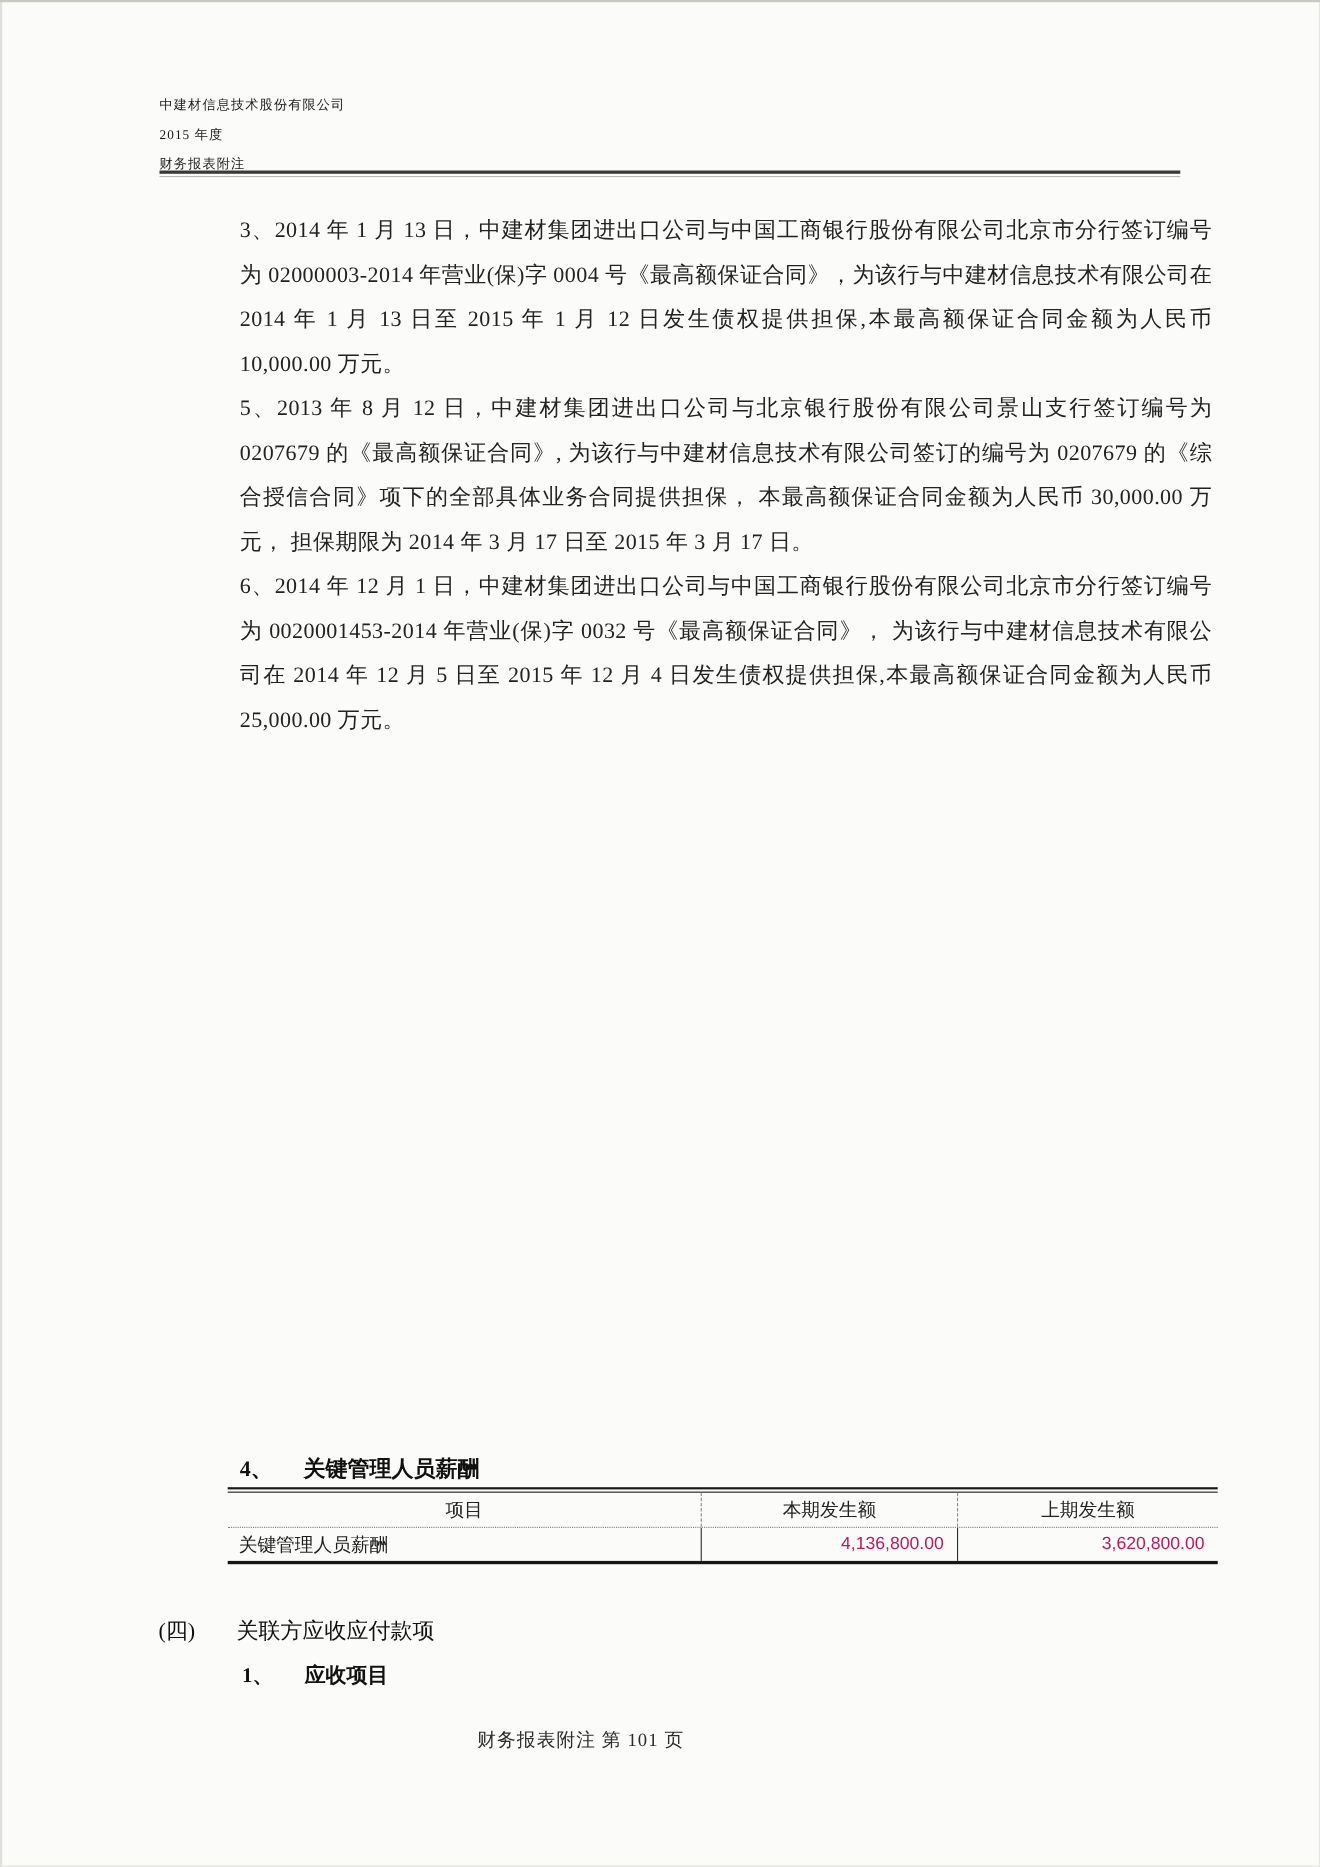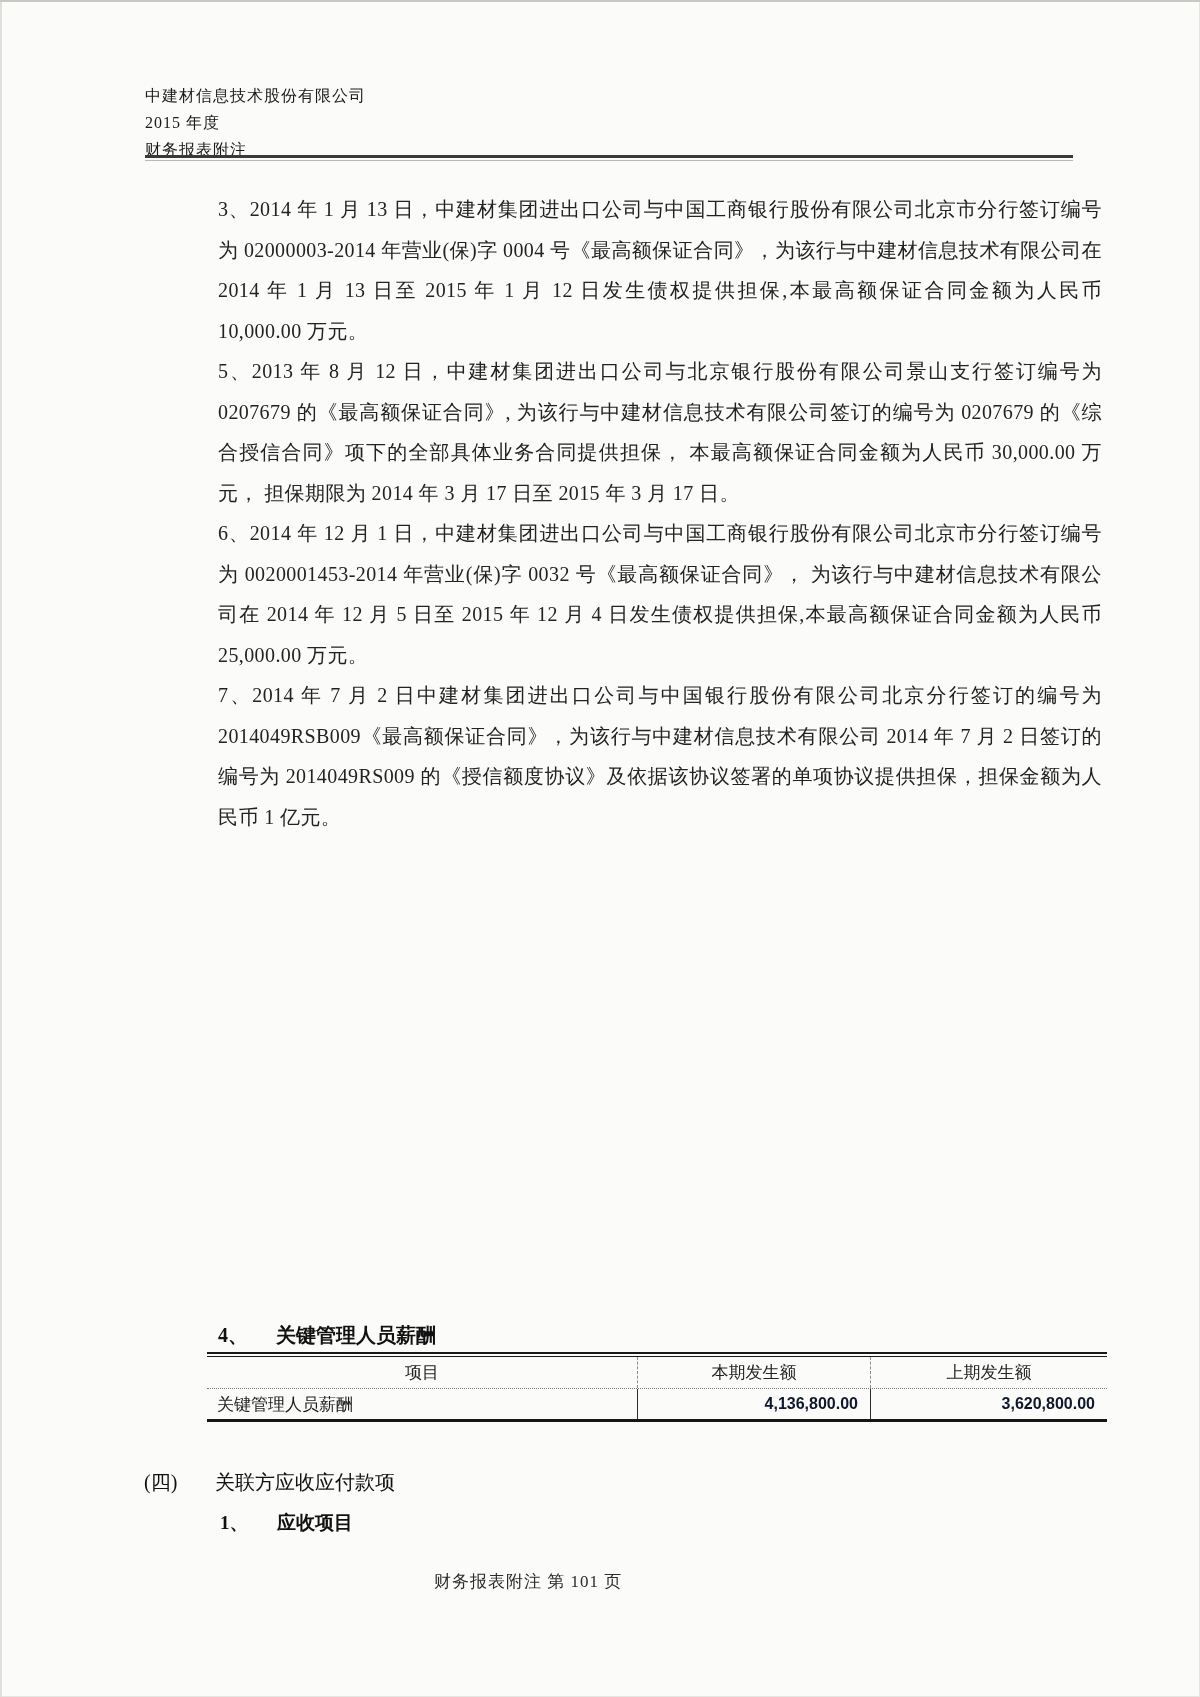--- a/index.html
+++ b/index.html
@@ -14,21 +14,21 @@
   
   .scan-frame {
     position: absolute; inset: 0;
     box-shadow: inset 0 2px 0 #c9c9c4, inset 2px 0 0 #e0e0da,
                 inset -1px 0 0 #e6e6e1, inset 0 -1px 0 #e6e6e1;
     pointer-events: none;
   }
 
   .hdr {
     position: absolute; left: 145px; top: 82px;
-    font-size: 16px; line-height: 27px; letter-spacing: 1px; color: #1a1a1a;
+    font-size: 12px; line-height: 27px; letter-spacing: 1px; color: #1a1a1a;
   }
   .hdr-rule  { position: absolute; left: 145px; top: 155px; width: 928px; height: 3px; background: #3a3a3a; }
   .hdr-rule2 { position: absolute; left: 145px; top: 160px; width: 928px; height: 1px; background: #b9b9b4; }
 
   .bodytext {
     position: absolute; left: 218px; top: 189px; width: 884px;
     font-size: 20px; line-height: 40.5px;
     text-align: justify; text-justify: inter-ideograph;
     letter-spacing: 0.4px; color: #222;
   }
@@ -44,21 +44,21 @@
   .trow.data { height: 30px; border-bottom: 3px solid #161616; }
   .tcell { display: flex; align-items: center; box-sizing: border-box; }
   .c1 { width: 430px; }
   .c2 { width: 233px; }
   .c3 { width: 237px; }
   .head .tcell { justify-content: center; color: #232323; }
   .head .c2, .head .c3 { border-left: 1px dashed #8d8d8d; }
   .data .c2, .data .c3 {
     border-left: 1px solid #2c2c2c;
     justify-content: flex-end; padding-right: 12px;
-    font-family: "Liberation Sans", sans-serif; font-weight: bold; font-size: 16px; color: #0f172a;
+    font-family: "Liberation Sans", sans-serif; font-weight: normal; font-size: 16px; color: #be185d;
   }
   .data .c1 { padding-left: 10px; color: #1c1c1c; }
 
   .secsi { position: absolute; left: 144px; top: 1469px; font-size: 20px; font-weight: normal; color: #111; }
   .secsi .secnum { display: inline-block; width: 71px; }
   .sub1 { position: absolute; left: 220px; top: 1510px; font-size: 19px; font-weight: bold; color: #111; }
   .sub1 .secnum { display: inline-block; width: 57px; }
 
   .pgfooter {
     position: absolute; left: 0; top: 1570px; width: 1056px;
@@ -75,21 +75,20 @@
   <div>2015 年度</div>
   <div>财务报表附注</div>
 </div>
 <div class="hdr-rule"></div>
 <div class="hdr-rule2"></div>
 
 <div class="bodytext">
   <p>3、2014 年 1 月 13 日，中建材集团进出口公司与中国工商银行股份有限公司北京市分行签订编号为 02000003-2014 年营业(保)字 0004 号《最高额保证合同》，为该行与中建材信息技术有限公司在 2014 年 1 月 13 日至 2015 年 1 月 12 日发生债权提供担保,本最高额保证合同金额为人民币 10,000.00 万元。</p>
   <p>5、2013 年 8 月 12 日，中建材集团进出口公司与北京银行股份有限公司景山支行签订编号为 0207679 的《最高额保证合同》, 为该行与中建材信息技术有限公司签订的编号为 0207679 的《综合授信合同》项下的全部具体业务合同提供担保， 本最高额保证合同金额为人民币 30,000.00 万元， 担保期限为 2014 年 3 月 17 日至 2015 年 3 月 17 日。</p>
   <p>6、2014 年 12 月 1 日，中建材集团进出口公司与中国工商银行股份有限公司北京市分行签订编号为 0020001453-2014 年营业(保)字 0032 号《最高额保证合同》， 为该行与中建材信息技术有限公司在 2014 年 12 月 5 日至 2015 年 12 月 4 日发生债权提供担保,本最高额保证合同金额为人民币 25,000.00 万元。</p>
-  <p>7、2014 年 7 月 2 日中建材集团进出口公司与中国银行股份有限公司北京分行签订的编号为 2014049RSB009《最高额保证合同》，为该行与中建材信息技术有限公司 2014 年 7 月 2 日签订的编号为 2014049RS009 的《授信额度协议》及依据该协议签署的单项协议提供担保，担保金额为人民币 1 亿元。</p>
 </div>
 
 <div class="sec4">
   <span class="secnum">4、</span><span>关键管理人员薪酬</span>
 </div>
 
 <div class="tbl">
   <div class="tbl-topline"></div>
   <div class="trow head">
     <div class="tcell c1">项目</div>

